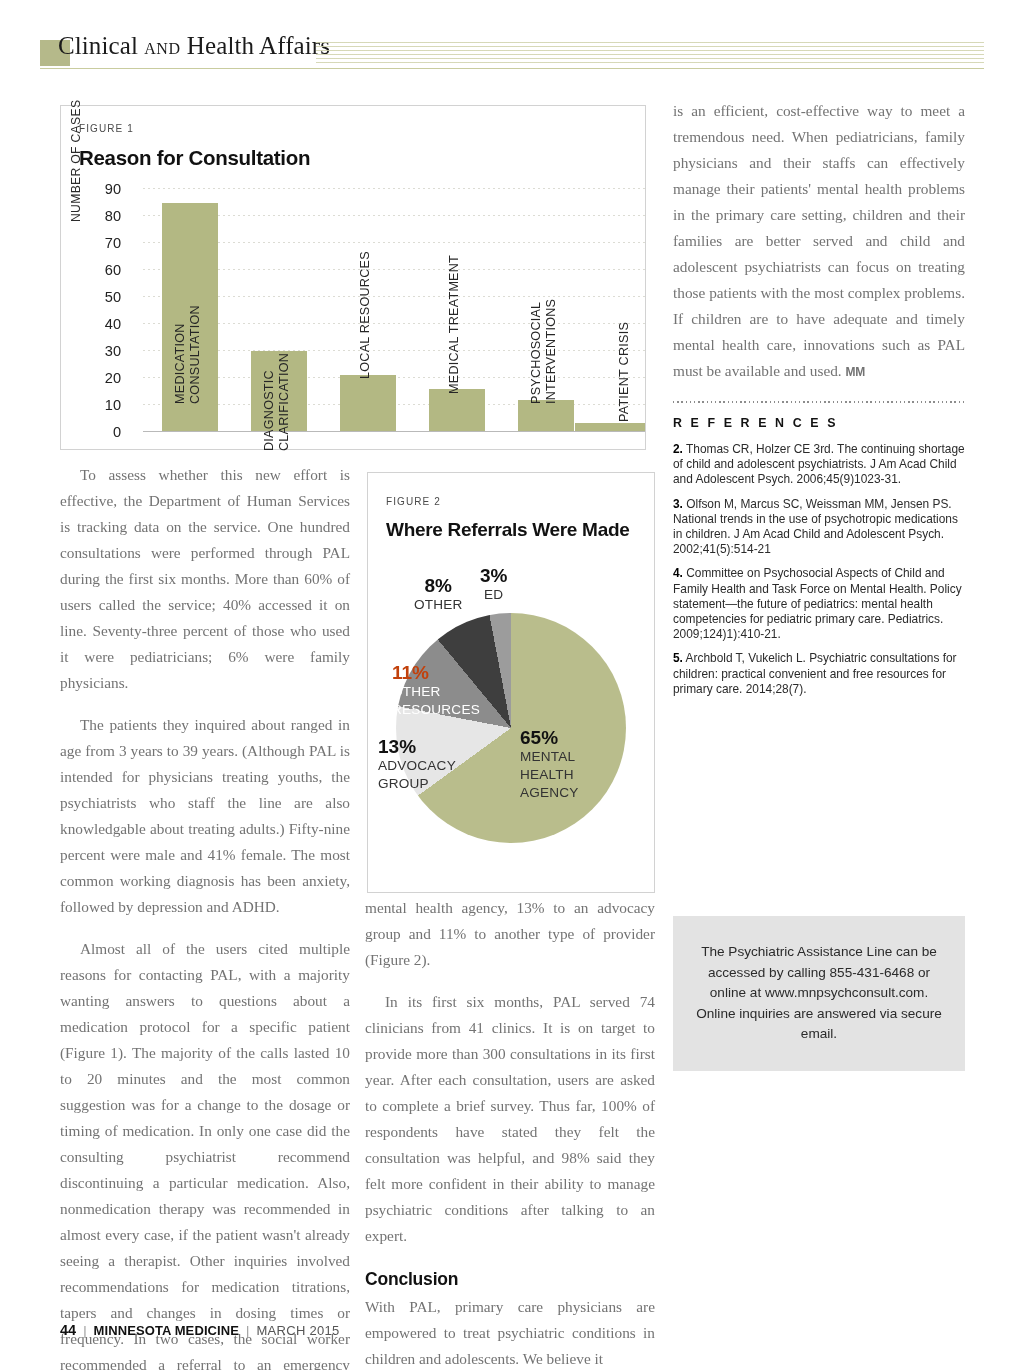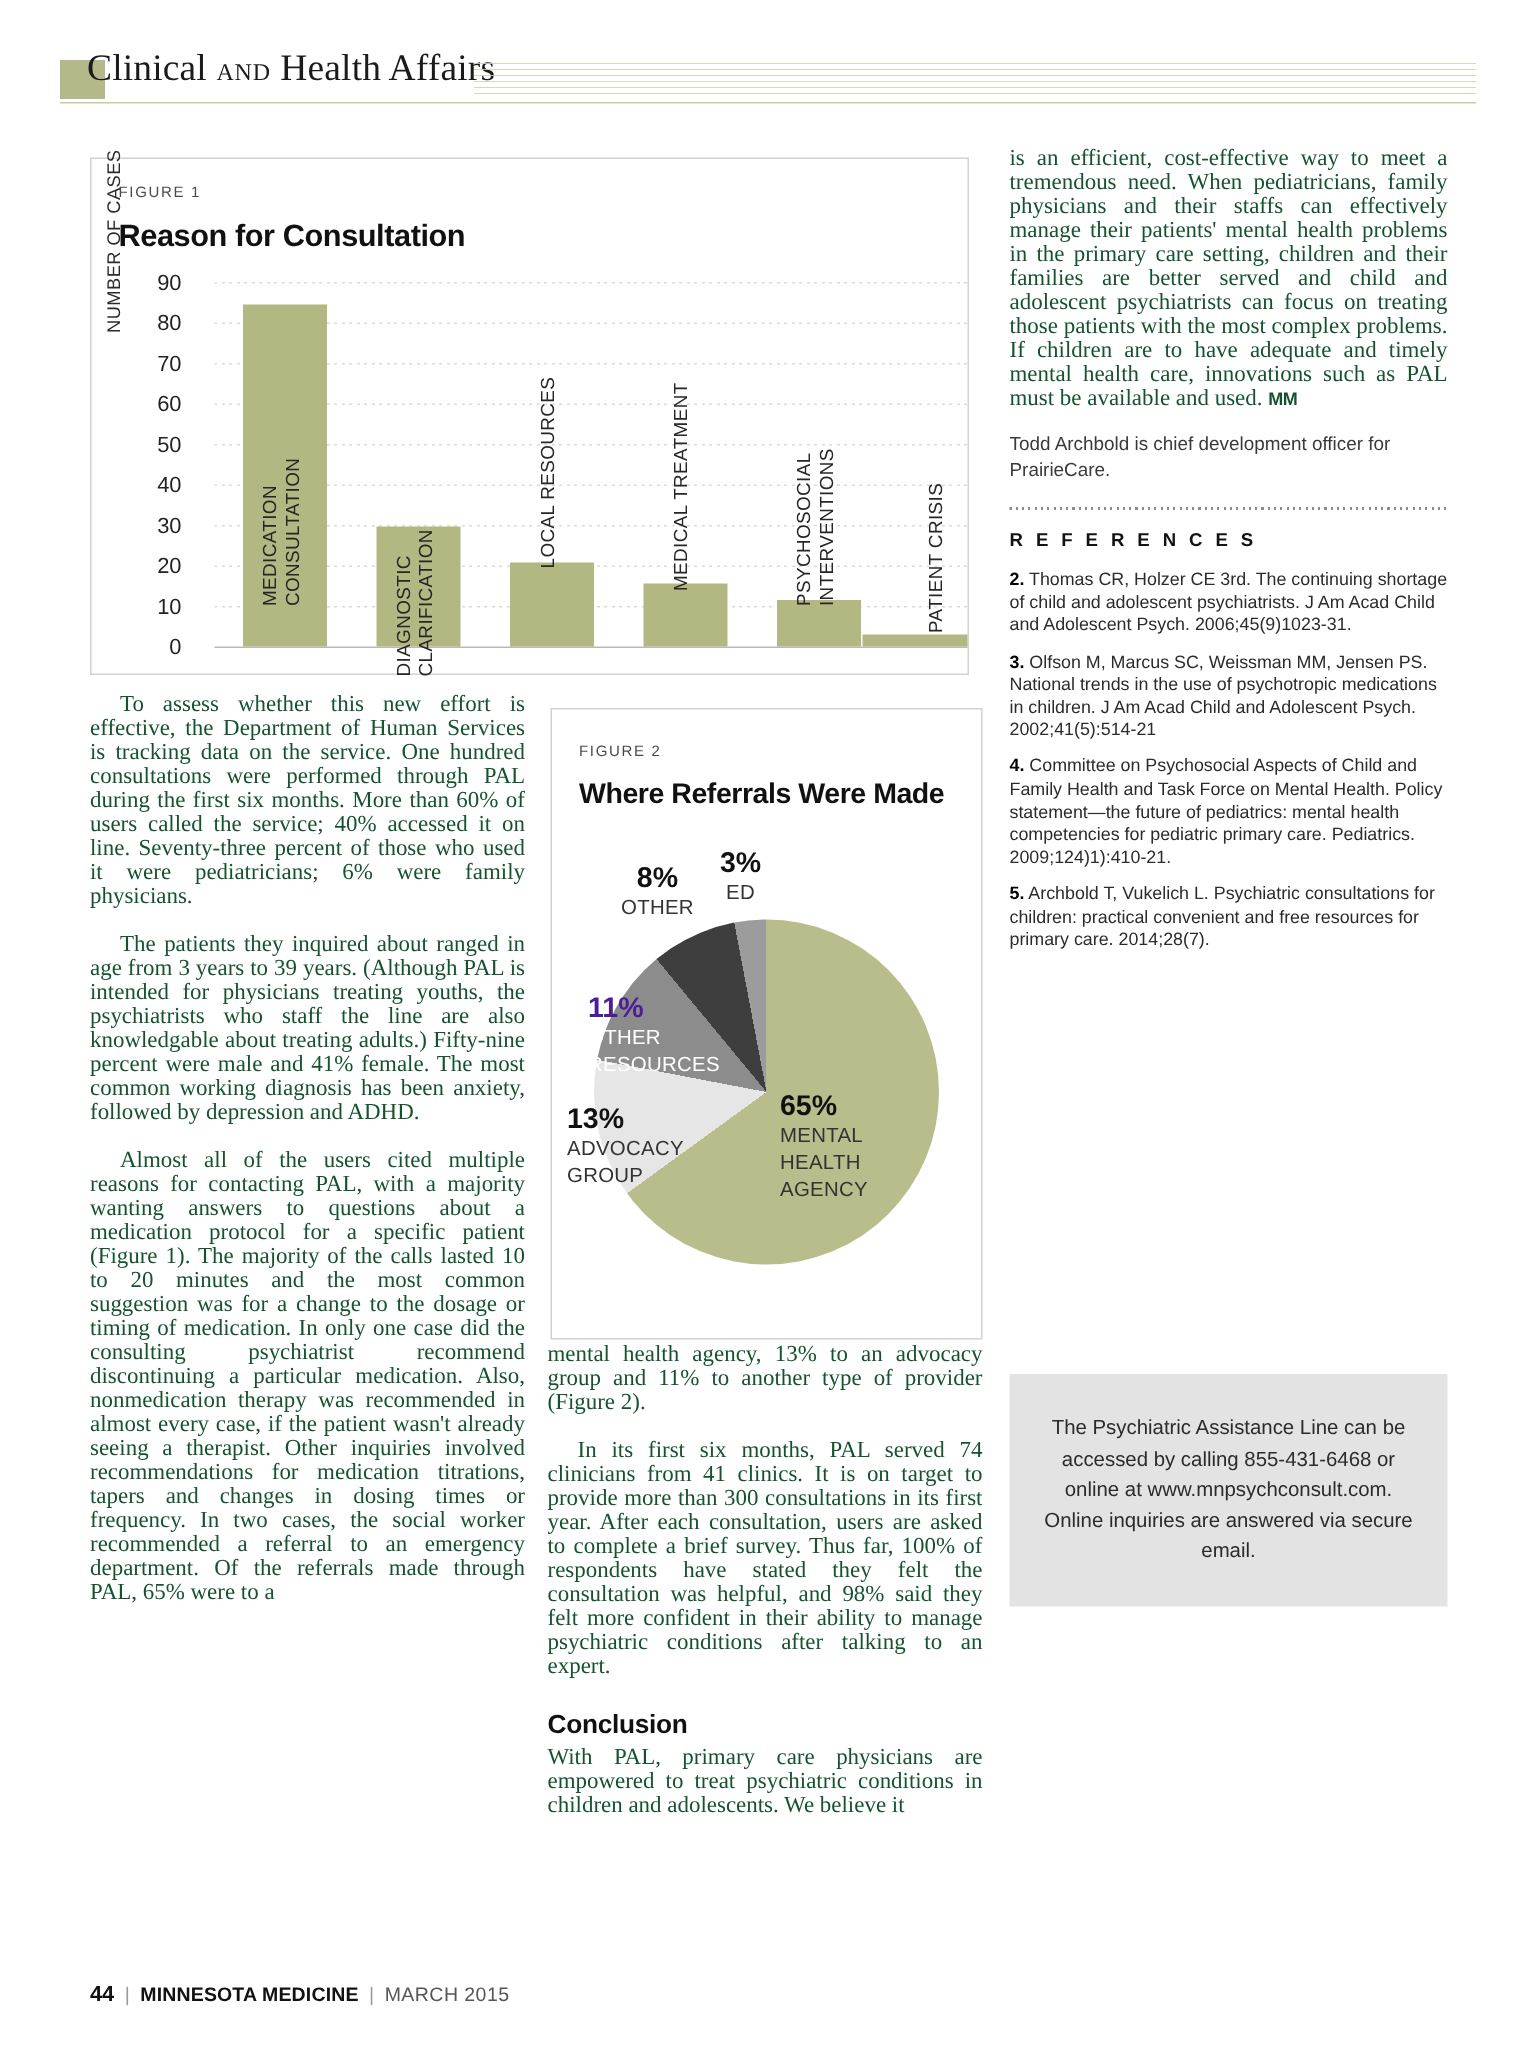--- a/index.html
+++ b/index.html
@@ -24,23 +24,23 @@
     opacity:.85;}
   .runhead-base{position:absolute;left:0;top:30px;right:0;height:1px;background:#c9cc9f;}
 
   
   .col{position:absolute;}
   .col1{left:60px;top:462px;width:290px;}
   .col2{left:365px;top:895px;width:290px;}
   .col3{left:673px;top:98px;width:292px;}
 
   p.body{
-    margin:0;font-size:15.3px;line-height:16px;
+    margin:0;font-size:15.3px;line-height:26px;
     text-align:justify;text-justify:inter-word;
-    font-family:"Liberation Serif",serif;color:#14532d;
+    font-family:"Liberation Serif",serif;color:#737373;
     -webkit-hyphens:none;hyphens:none;
   }
   p.body.ind{text-indent:20px;}
   p.body + p.body{margin-top:16px;}
 
   .mm{font-family:"Liberation Sans",sans-serif;font-weight:bold;font-size:12px;letter-spacing:-.3px;}
 
   .byline{margin:14px 0 0 0;font-family:"Liberation Sans",sans-serif;
     font-size:12.6px;line-height:17px;color:#3a3a3a;}
 
@@ -190,21 +190,21 @@
       <span class="nm">AGENCY</span>
     </div>
 
     <div class="pie-lab" style="left:10px;top:265px;">
       <span class="pct">13%</span>
       <span class="nm">ADVOCACY</span>
       <span class="nm">GROUP</span>
     </div>
 
     <div class="pie-lab" style="left:24px;top:191px;">
-      <span class="pct" style="color:#4c1d95;">11%</span>
+      <span class="pct" style="color:#c2410c;">11%</span>
       <span class="nm" style="color:#fff;">OTHER</span>
       <span class="nm" style="color:#fff;">RESOURCES</span>
     </div>
 
     <div class="pie-lab" style="left:46px;top:104px;text-align:center;">
       <span class="pct">8%</span>
       <span class="nm">OTHER</span>
     </div>
 
     <div class="pie-lab" style="left:112px;top:94px;text-align:center;">
@@ -222,21 +222,20 @@
   <div class="col col2">
     <p class="body">mental health agency, 13% to an advocacy group and 11% to another type of provider (Figure 2).</p>
     <p class="body ind">In its first six months, PAL served 74 clinicians from 41 clinics. It is on target to provide more than 300 consultations in its first year. After each consultation, users are asked to complete a brief survey. Thus far, 100% of respondents have stated they felt the consultation was helpful, and 98% said they felt more confident in their ability to manage psychiatric conditions after talking to an expert.</p>
     <h2 class="conc-head">Conclusion</h2>
     <p class="body">With PAL, primary care physicians are empowered to treat psychiatric conditions in children and adolescents. We believe it</p>
   </div>
 
   <div class="col col3">
     <p class="body"><span>is an efficient, cost-effective way to meet a tremendous need. When pediatricians, family physicians and their staffs can effectively manage their patients' mental health problems in the primary care setting, children and their families are better served and child and adolescent psychiatrists can focus on treating those patients with the most complex problems. If children are to have adequate and timely mental health care, innovations such as PAL must be available and used.</span> <span class="mm">MM</span></p>
 
-    <p class="byline">Todd Archbold is chief development officer for PrairieCare.</p>
 
     <div class="dotrule"></div>
 
     <div class="refs-head">R E F E R E N C E S</div>
 
     <p class="ref"><b>2.</b> <span>Thomas CR, Holzer CE 3rd. The continuing shortage of child and adolescent psychiatrists. J Am Acad Child and Adolescent Psych. 2006;45(9)1023-31.</span></p>
     <p class="ref"><b>3.</b> <span>Olfson M, Marcus SC, Weissman MM, Jensen PS. National trends in the use of psychotropic medications in children. J Am Acad Child and Adolescent Psych. 2002;41(5):514-21</span></p>
     <p class="ref"><b>4.</b> <span>Committee on Psychosocial Aspects of Child and Family Health and Task Force on Mental Health. Policy statement—the future of pediatrics: mental health competencies for pediatric primary care. Pediatrics. 2009;124)1):410-21.</span></p>
     <p class="ref"><b>5.</b> <span>Archbold T, Vukelich L. Psychiatric consultations for children: practical convenient and free resources for primary care. 2014;28(7).</span></p>
   </div>

